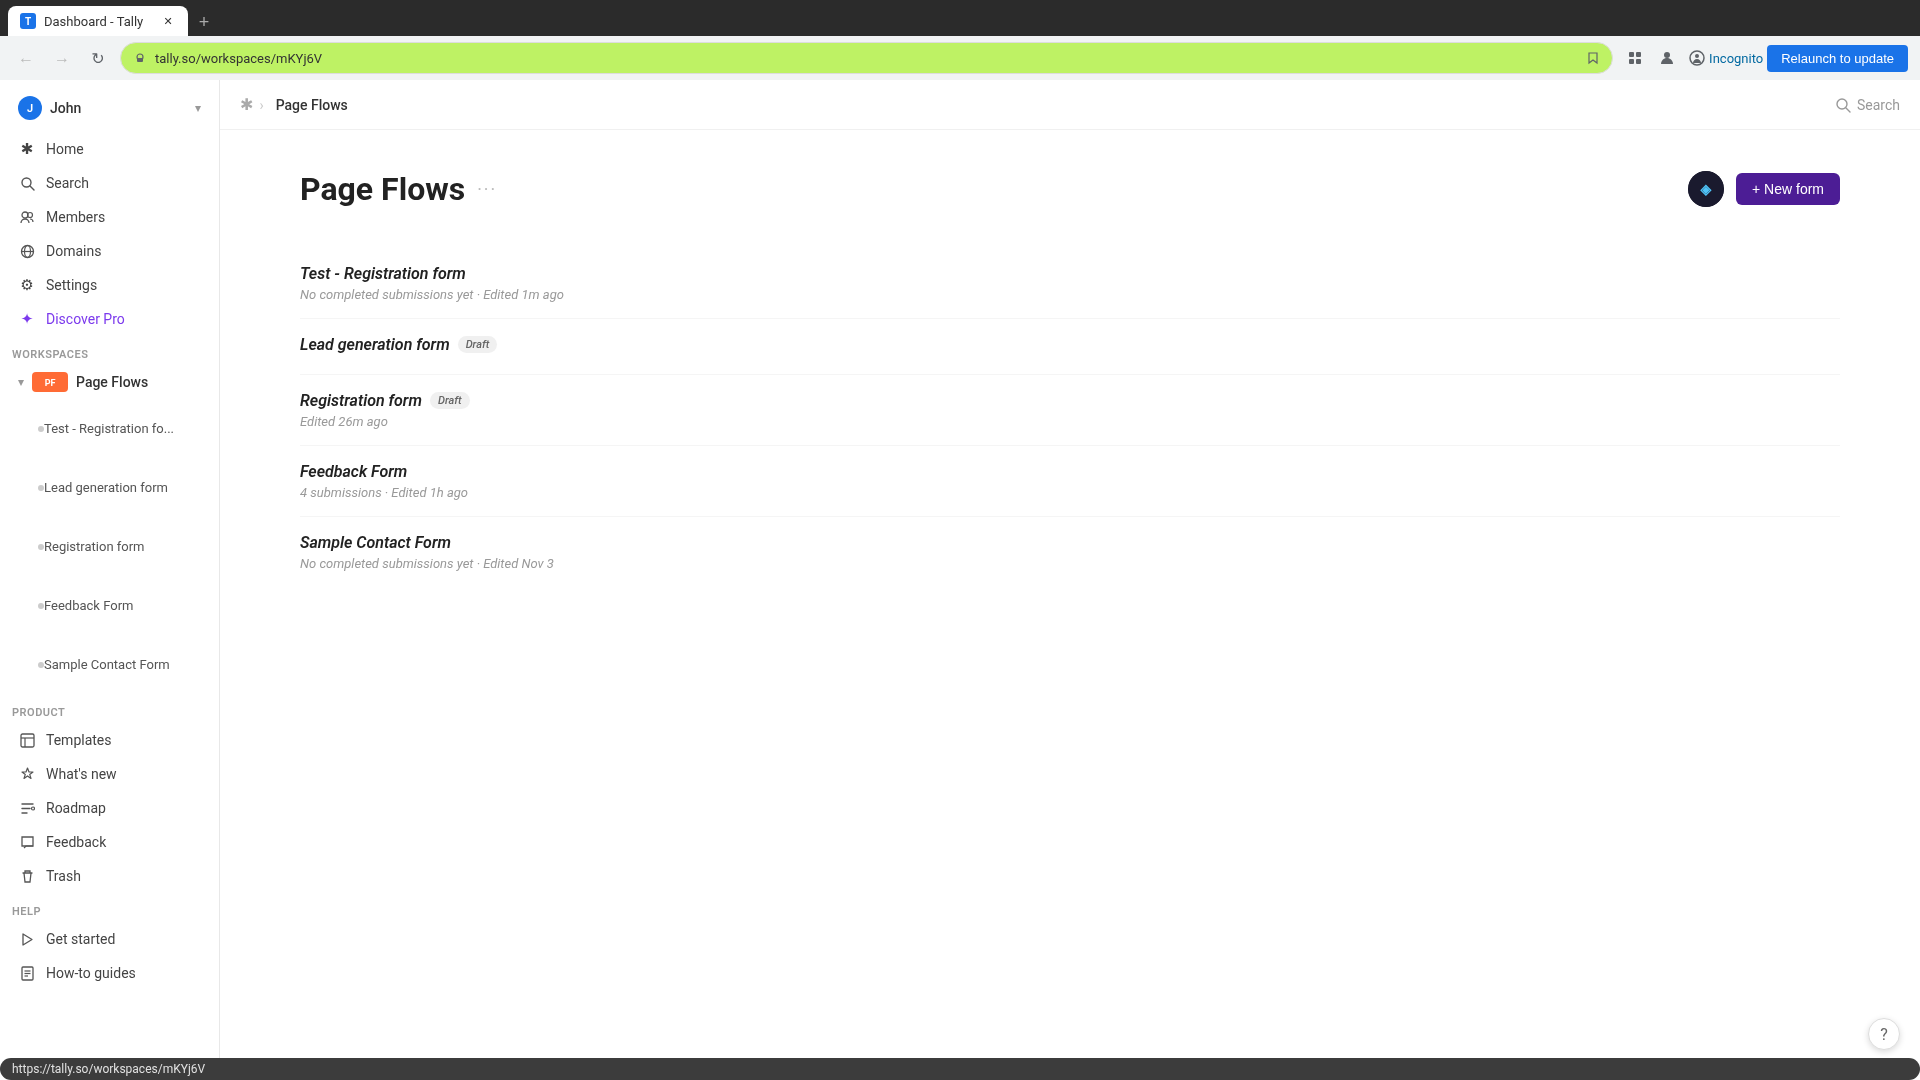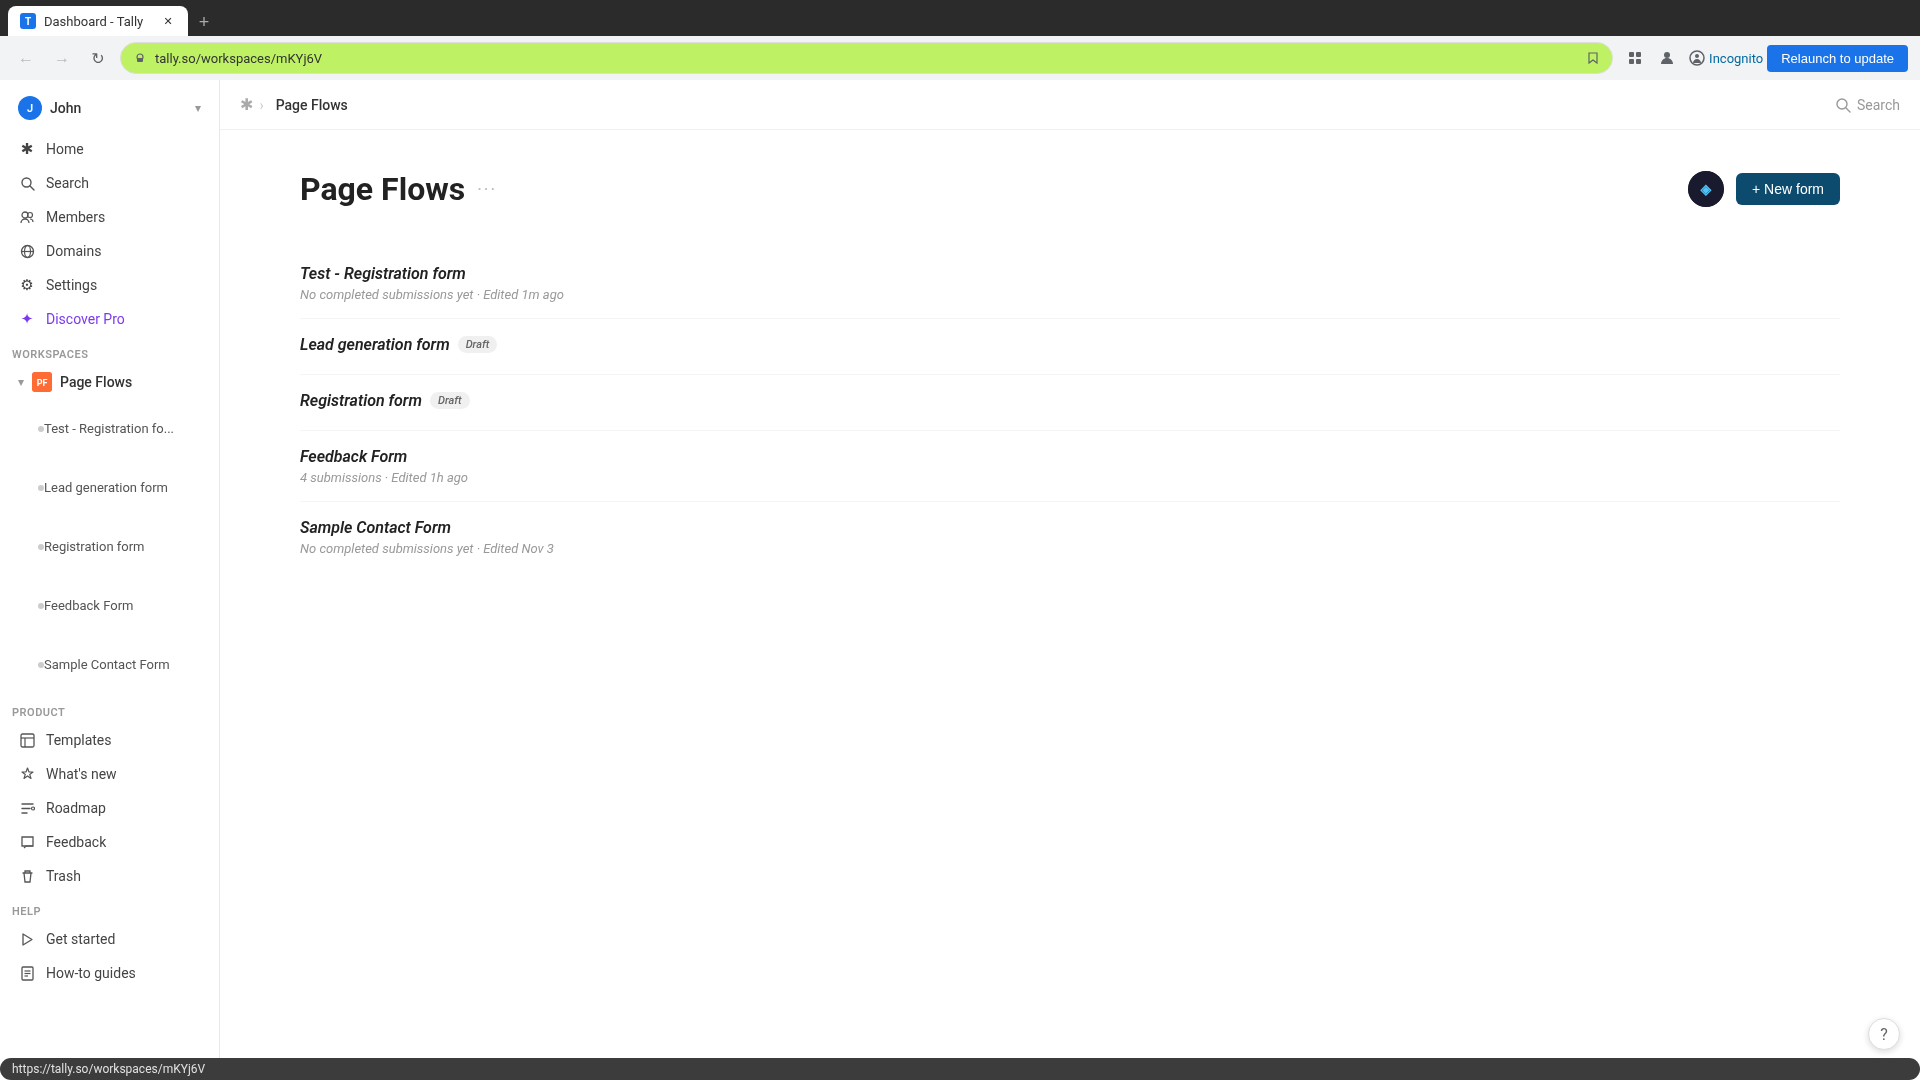--- a/index.html
+++ b/index.html
@@ -35,40 +35,40 @@
 
     .sidebar-item { display: flex; align-items: center; gap: 10px; padding: 7px 12px; cursor: pointer; border-radius: 6px; margin: 1px 6px; color: #444; font-size: 14px; }
     .sidebar-item .icon { width: 18px; height: 18px; display: flex; align-items: center; justify-content: center; font-size: 15px; flex-shrink: 0; }
     .sidebar-item-label { flex: 1; }
     .sidebar-item.discover-pro { color: #7c3aed; }
 
     .sidebar-section { padding: 12px 12px 4px; font-size: 11px; font-weight: 600; color: #999; text-transform: uppercase; letter-spacing: 0.5px; }
 
     .sidebar-workspace { display: flex; align-items: center; gap: 8px; padding: 6px 12px; cursor: pointer; border-radius: 6px; margin: 1px 6px; }
     .workspace-collapse { color: #999; font-size: 12px; }
-    .workspace-icon { width: 20px; height: 20px; background: #ff6b35; border-radius: 4px; display: flex; align-items: flex-end; justify-content: center; color: #fff; font-size: 11px; font-weight: 700; flex-shrink: 0; }
+    .workspace-icon { width: 36px; height: 20px; background: #ff6b35; border-radius: 4px; display: flex; align-items: flex-end; justify-content: center; color: #fff; font-size: 11px; font-weight: 700; flex-shrink: 0; }
     .workspace-name { font-size: 14px; font-weight: 500; color: #333; }
 
     .sidebar-form-item { display: flex; align-items: center; gap: 0; padding: 5px 12px 5px 32px; cursor: pointer; border-radius: 6px; margin: 17px 6px; color: #555; font-size: 13px; }
     .form-dot { width: 6px; height: 6px; background: #ccc; border-radius: 50%; flex-shrink: 0; }
 
     
     .main { flex: 1; display: flex; flex-direction: column; overflow: hidden; background: #fff; }
     .main-header { display: flex; align-items: center; padding: 10px 20px; border-bottom: 1px solid #f0f0f0; height: 50px; }
     .breadcrumb { display: flex; align-items: center; gap: 6px; }
     .breadcrumb-asterisk { color: #aaa; font-size: 16px; cursor: pointer; }
     .breadcrumb-sep { color: #ccc; }
     .breadcrumb-current { color: #333; font-size: 14px; font-weight: 500; cursor: pointer; padding: 3px 6px; border-radius: 4px; }
     .header-search { margin-left: auto; display: flex; align-items: center; gap: 6px; color: #999; font-size: 14px; cursor: pointer; }
 
     .main-content { flex: 1; overflow-y: auto; padding: 40px 80px; }
     .page-title-row { display: flex; align-items: center; gap: 12px; margin-bottom: 40px; }
     .page-title { font-size: 32px; font-weight: 700; color: #222; }
     .page-title-dots { color: #bbb; font-size: 18px; cursor: pointer; letter-spacing: 2px; }
-    .new-form-btn { display: flex; align-items: center; gap: 6px; background: #0c4a6e; color: #fff; border: none; border-radius: 6px; padding: 8px 16px; font-size: 14px; font-weight: 500; cursor: pointer; margin-left: auto; }
+    .new-form-btn { display: flex; align-items: center; gap: 6px; background: #4c1d95; color: #fff; border: none; border-radius: 6px; padding: 8px 16px; font-size: 14px; font-weight: 500; cursor: pointer; margin-left: auto; }
 
     .form-list { display: flex; flex-direction: column; gap: 0; font-style: italic; }
     .form-item { padding: 16px 0; border-bottom: 1px solid #f5f5f5; cursor: pointer; }
     .form-item:last-child { border-bottom: none; }
     .form-item-title { display: flex; align-items: center; gap: 8px; margin-bottom: 4px; }
     .form-item-name { font-size: 16px; font-weight: 600; color: #222; }
     .form-badge { background: #f0f0f0; color: #666; font-size: 11px; padding: 2px 8px; border-radius: 10px; font-weight: 500; }
     .form-item-meta { font-size: 13px; color: #999; }
 
     
@@ -350,20 +350,21 @@
             <span class="form-item-name">Lead generation form</span>
             <span class="form-badge">Draft</span>
           </div>
         </div>
 
         <div class="form-item">
           <div class="form-item-title">
             <span class="form-item-name">Registration form</span>
             <span class="form-badge">Draft</span>
           </div>
+          <div class="form-item-meta">Edited 26m ago</div>
         </div>
 
         <div class="form-item">
           <div class="form-item-title">
             <span class="form-item-name">Feedback Form</span>
           </div>
           <div class="form-item-meta">4 submissions · Edited 1h ago</div>
         </div>
 
         <div class="form-item">

